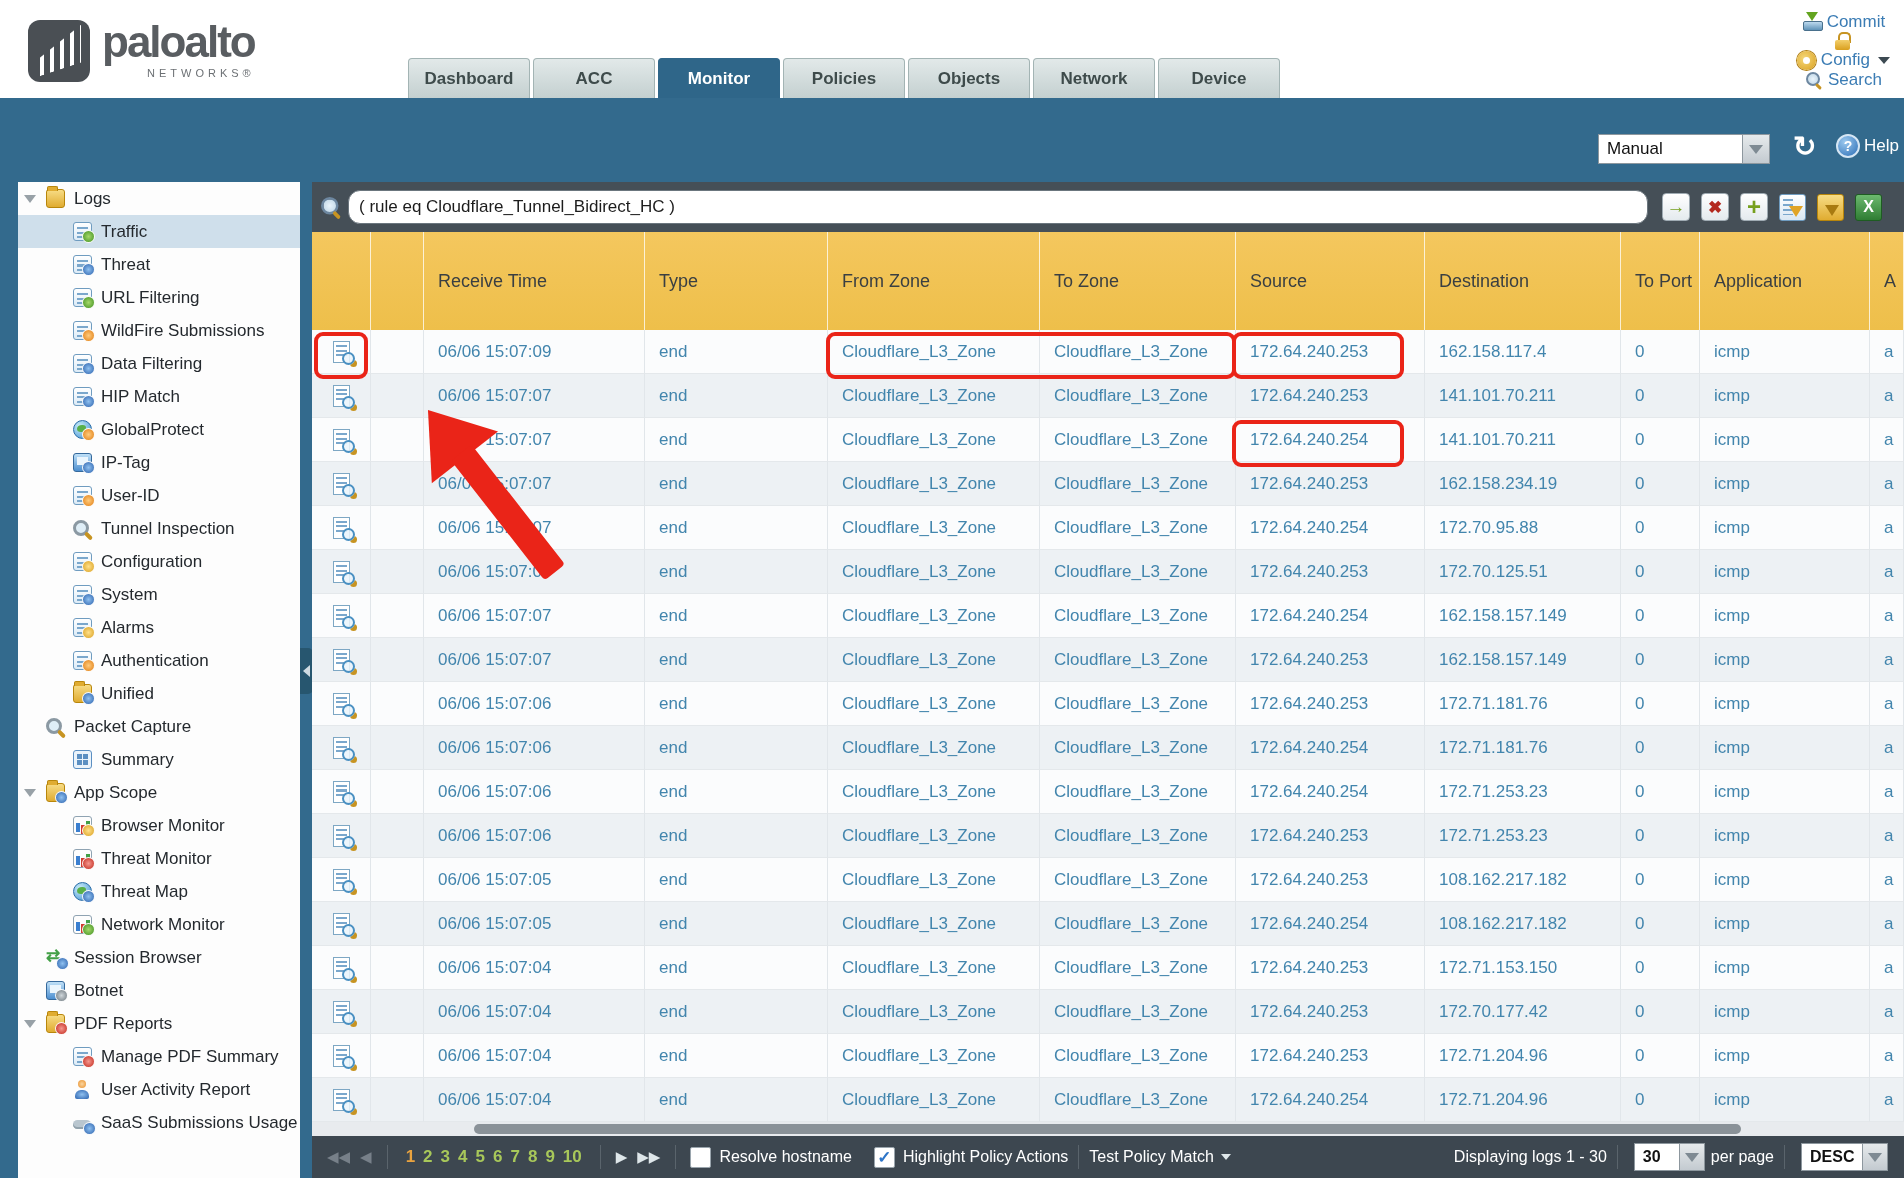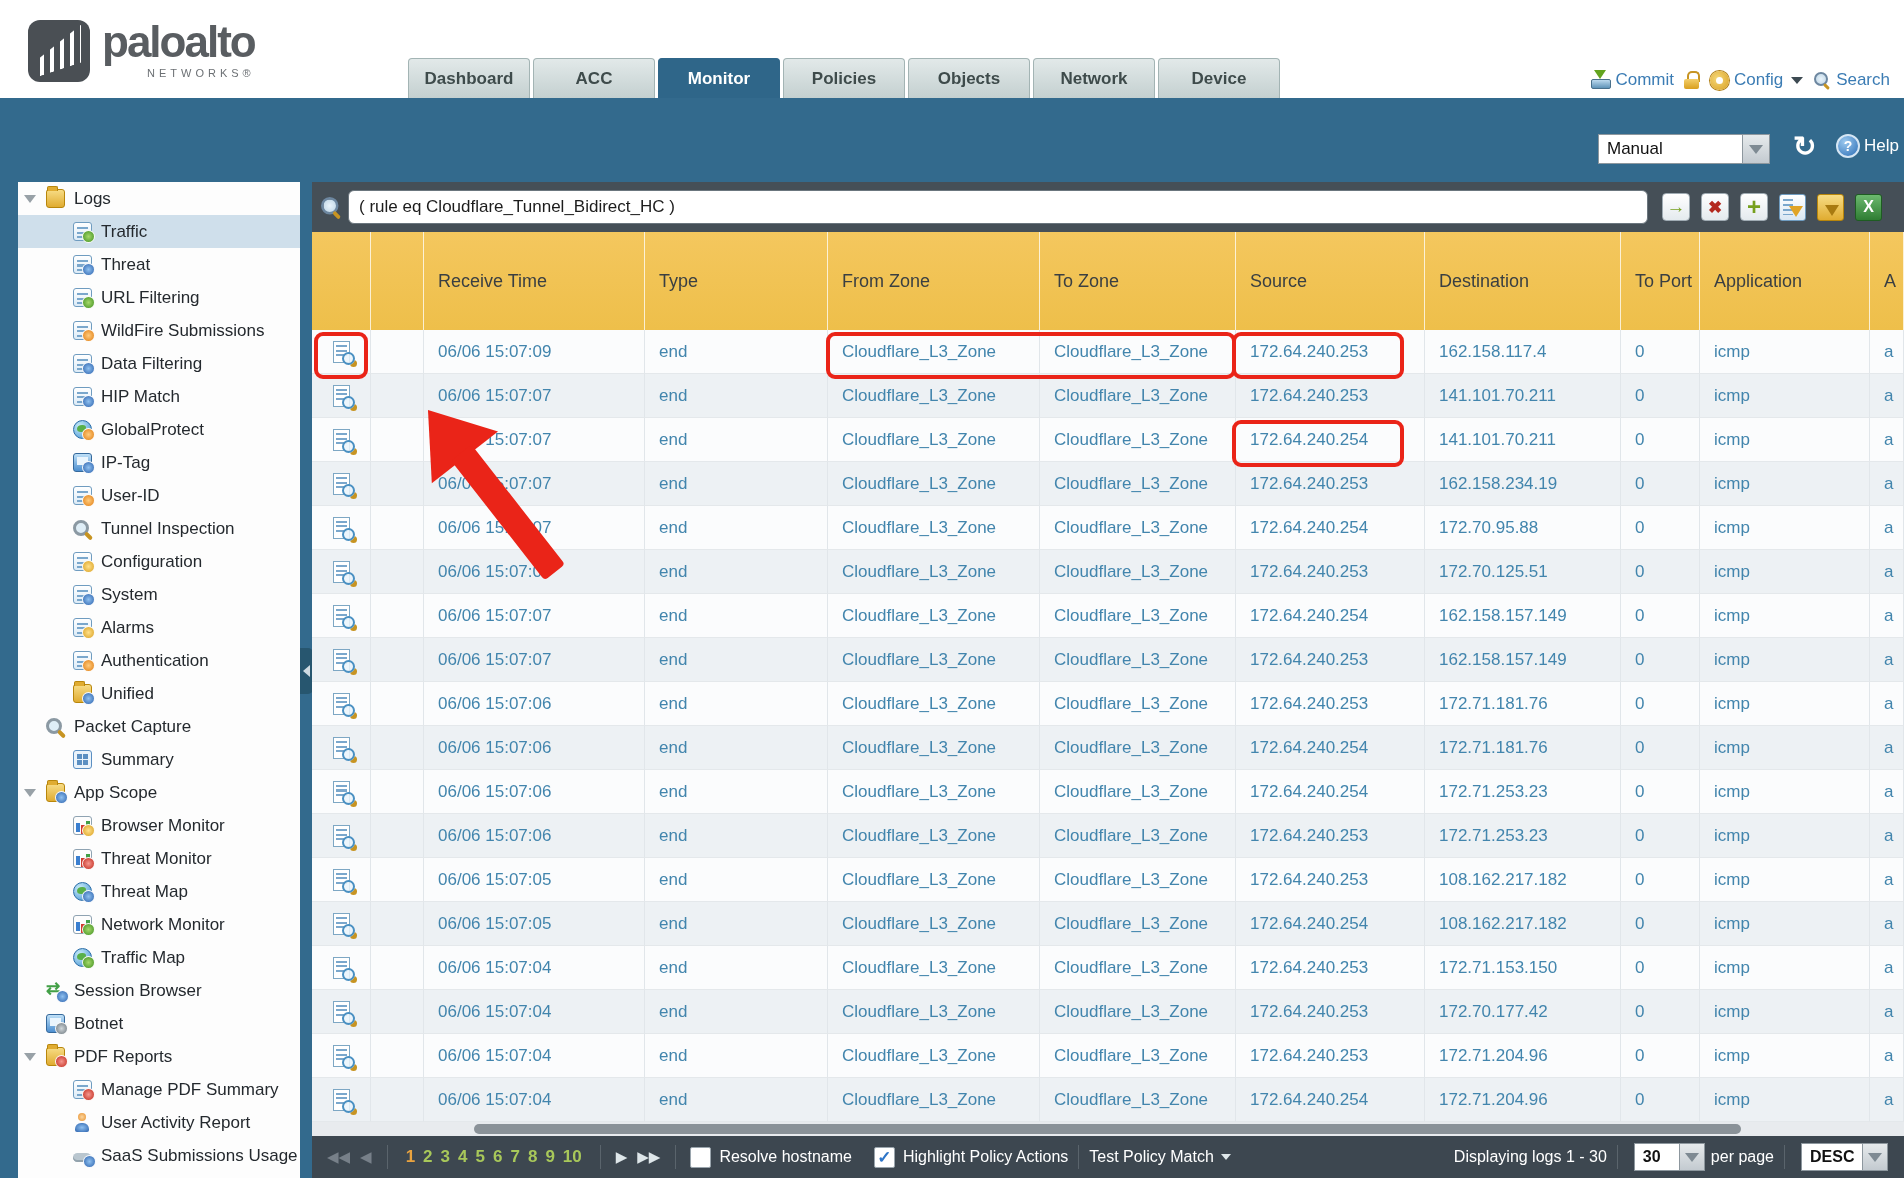--- a/index.html
+++ b/index.html
@@ -16,21 +16,21 @@
   .logo-text{margin-left:12px;line-height:1;}
   .logo-word{font-size:44px;font-weight:600;color:#595d61;letter-spacing:-2px;}
   .logo-sub{font-size:11px;color:#6c7074;letter-spacing:4px;text-align:right;margin-top:4px;}
 
   .tabs{position:absolute;left:408px;bottom:0;display:flex;gap:3px;}
   .tab{width:122px;height:40px;background:linear-gradient(#e2e9e9,#c4d0d0);border:1px solid #a3b4b4;border-bottom:none;
     border-radius:4px 4px 0 0;display:flex;align-items:center;justify-content:center;
     font-size:17px;font-weight:bold;color:#3e4b4b;cursor:pointer;}
   .tab.active{background:#2f6689;border-color:#2f6689;color:#fff;}
 
-  .utilities{position:absolute;right:14px;bottom:8px;display:flex;align-items:center;gap:10px;font-size:17px;color:#3b7cb4;}
+  .utilities{position:absolute;right:14px;bottom:8px;display:flex;align-items:center;font-size:17px;color:#3b7cb4;flex-direction:column;}
   .util-item{display:flex;align-items:center;gap:5px;}
   .commit-ic{width:20px;height:20px;position:relative;}
   .commit-ic::before{content:"";position:absolute;left:4px;top:0;border-left:6px solid transparent;border-right:6px solid transparent;border-top:9px solid #63a41f;}
   .commit-ic::after{content:"";position:absolute;left:1px;bottom:1px;width:18px;height:8px;background:linear-gradient(#bcd9ee,#5f93b8);border:1px solid #49708c;border-radius:2px;}
   .lock-ic{width:16px;height:18px;position:relative;}
   .lock-ic::before{content:"";position:absolute;left:3px;top:0;width:9px;height:9px;border:2.5px solid #c79422;border-bottom:none;border-radius:5px 5px 0 0;}
   .lock-ic::after{content:"";position:absolute;left:0;bottom:0;width:15px;height:10px;background:linear-gradient(#f3cf6b,#d99f1e);border-radius:2px;}
   .config-ic{width:19px;height:19px;position:relative;}
   .config-ic::before{content:"";position:absolute;inset:0;background:radial-gradient(circle at 40% 40%,#f5d87a,#d99f1e);border-radius:50%;box-shadow:0 0 0 1px #b07f14;}
   .config-ic::after{content:"";position:absolute;left:6px;top:6px;width:7px;height:7px;background:#fff;border-radius:50%;}
@@ -93,21 +93,21 @@
   .badge-gold::after{background:radial-gradient(#ffe08a,#d99f1e);}
   .badge-red::after{background:radial-gradient(#f4978f,#c22619);}
   .badge-gray::after{background:radial-gradient(#cfd6da,#6b757c);}
   .sidebar-handle{position:absolute;left:300px;top:648px;width:13px;height:46px;background:#27566f;border-radius:0 5px 5px 0;display:flex;align-items:center;justify-content:center;}
   .sidebar-handle::before{content:"";width:0;height:0;border-top:6px solid transparent;border-bottom:6px solid transparent;border-right:7px solid #cfdbe2;}
 
   
   .content{position:absolute;left:312px;top:182px;width:1592px;height:996px;background:#fff;}
   .filterbar{position:absolute;left:0;top:0;width:1592px;height:50px;background:#454f57;display:flex;align-items:center;}
   .filterbar .mag{margin:0 8px 0 10px;transform:scale(1.25);}
-  .filter-input{width:1300px;height:34px;border:1px solid #6b767e;border-radius:6px;font-size:17px;padding:0 10px;color:#1c1c1c;background:#fff;}
+  .filter-input{width:1300px;height:34px;border:1px solid #6b767e;border-radius:12px;font-size:17px;padding:0 10px;color:#1c1c1c;background:#fff;}
   .fb-icons{display:flex;align-items:center;gap:11px;margin-left:14px;}
   .fbtn{width:28px;height:28px;border-radius:4px;background:linear-gradient(#ffffff,#e4eaee);border:1px solid #9fabb3;
     display:flex;align-items:center;justify-content:center;font-weight:bold;cursor:pointer;}
   .fb-apply{color:#76a01e;font-size:19px;}
   .fb-clear{color:#b3281e;font-size:17px;}
   .fb-add{color:#76a01e;font-size:24px;}
   .fico{width:27px;height:27px;position:relative;cursor:pointer;border-radius:3px;}
   .fico-builder{background:linear-gradient(#fff,#d9e7f3);border:1px solid #6f9cc0;}
   .fico-builder::before{content:"";position:absolute;left:3px;top:4px;width:10px;height:16px;background:repeating-linear-gradient(#7aa7cc 0 2px,transparent 2px 5px);}
   .fico-builder::after{content:"";position:absolute;right:2px;bottom:3px;border-left:7px solid transparent;border-right:7px solid transparent;border-top:11px solid #e0a426;}
@@ -301,24 +301,20 @@
         <span class="icn i-chart b badge-red"></span>
         <span>Threat Monitor</span>
       </div>
       <div class="snode lvl1">
         <span class="icn i-globe b badge-blue"></span>
         <span>Threat Map</span>
       </div>
       <div class="snode lvl1">
         <span class="icn i-chart b badge-green"></span>
         <span>Network Monitor</span>
-      </div>
-      <div class="snode lvl1">
-        <span class="icn i-globe b badge-green"></span>
-        <span>Traffic Map</span>
       </div>
       <div class="snode lvl0">
         <span class="icn i-clock b badge-blue"></span>
         <span>Session Browser</span>
       </div>
       <div class="snode lvl0">
         <span class="icn i-screen b badge-gray"></span>
         <span>Botnet</span>
       </div>
       <div class="snode lvl0">

